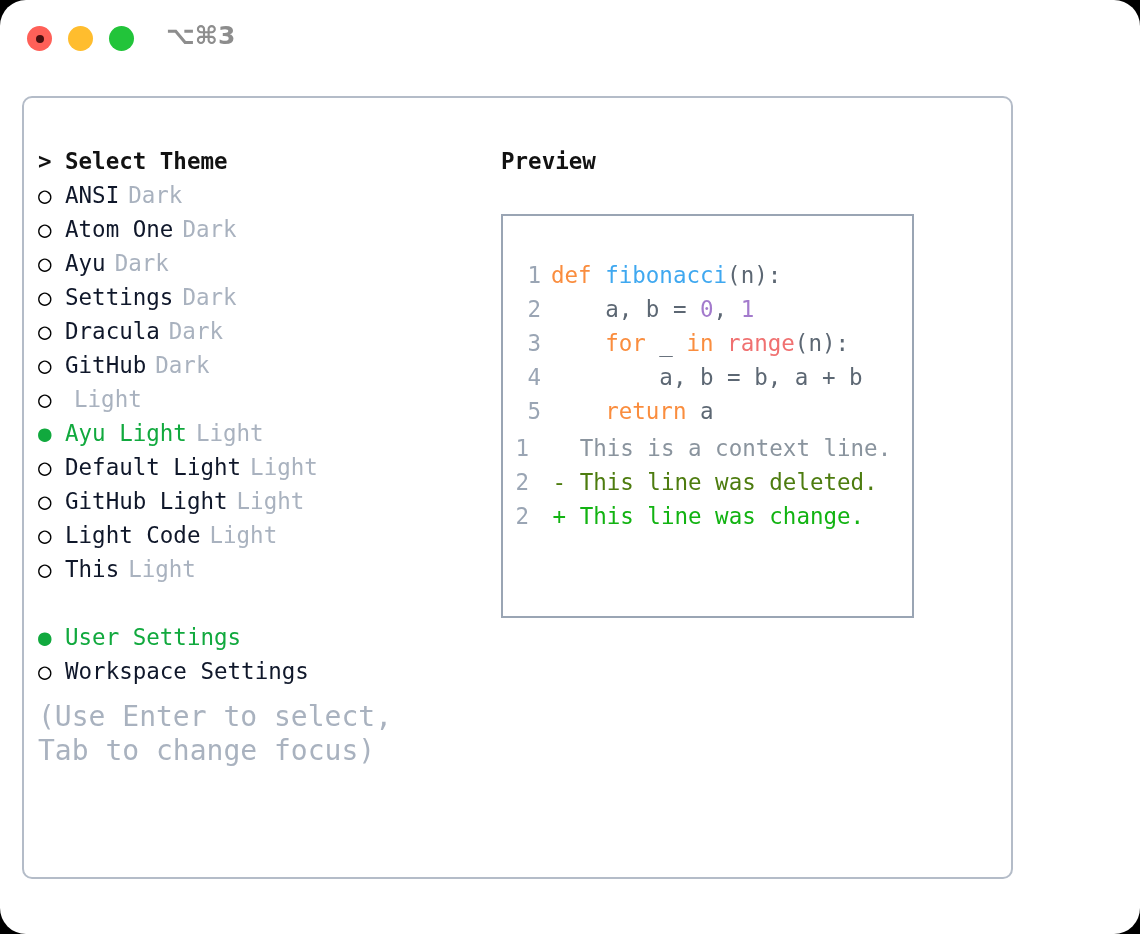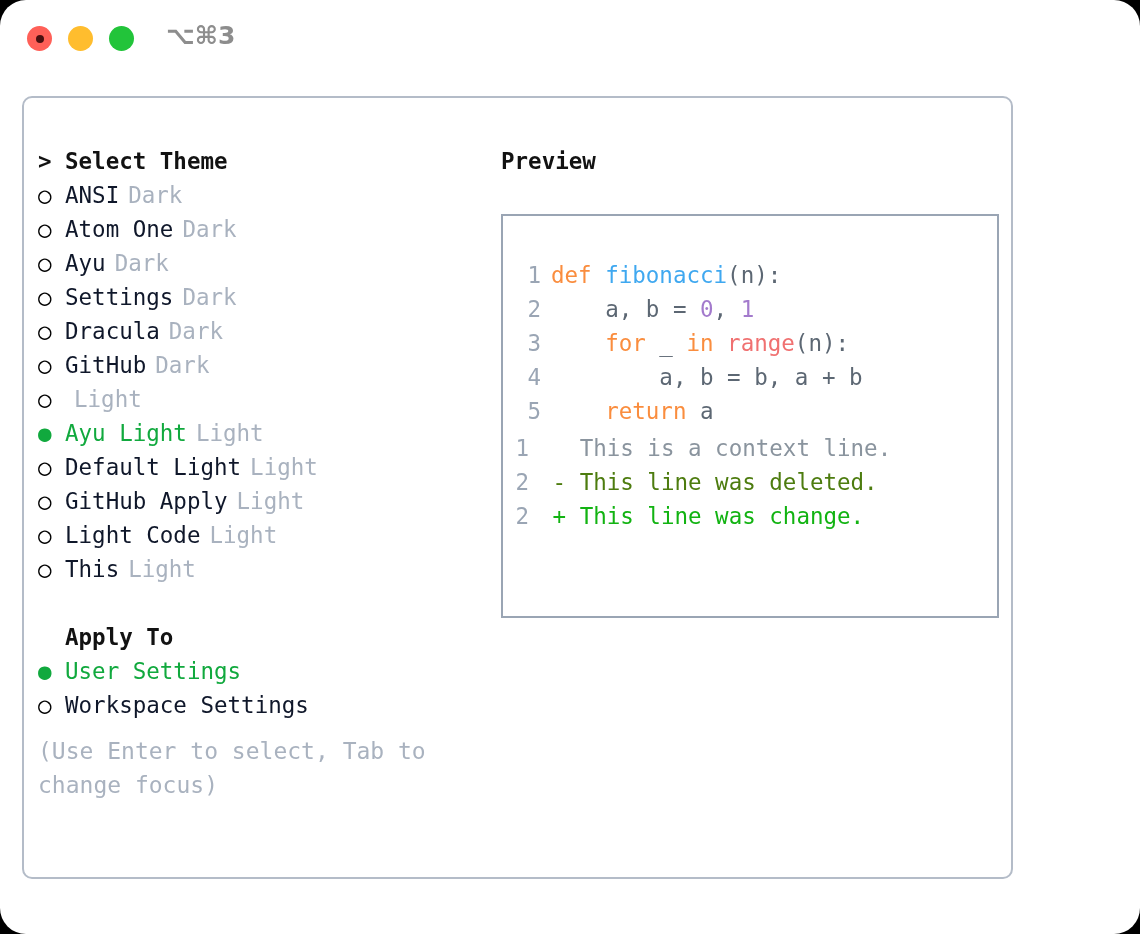--- a/index.html
+++ b/index.html
@@ -126,21 +126,21 @@
     color: #a9b2bf;
     margin-left: 9px;
   }
   .row.selected .marker { color: #11a93e; }
   .row.selected .item-label { color: #11a93e; }
 
   .spacer-row { height: 34px; }
 
   .hint {
     margin-top: 12px;
-    font-size: 23px;
+    font-size: 28px;
     line-height: 34px;
     color: #a9b2bf;
     width: 420px;
     white-space: normal;
   }
 
   
   .right-col {
     position: absolute;
     left: 477px;
@@ -149,21 +149,21 @@
   }
   .preview-title {
     font-size: 22.5px;
     line-height: 34px;
     font-weight: bold;
     color: #121212;
   }
 
   .preview-box {
     margin-top: 36px;
-    width: 498px;
+    width: 413px;
     height: 404px;
     box-sizing: border-box;
     border: 2px solid #9aa5b4;
     background: #ffffff;
     position: relative;
   }
 
   .code {
     position: absolute;
     left: 16px;
@@ -265,41 +265,37 @@
               <span class="item-label">Ayu Light</span>
               <span class="item-suffix">Light</span>
             </div>
             <div class="row">
               <span class="marker">○</span>
               <span class="item-label">Default Light</span>
               <span class="item-suffix">Light</span>
             </div>
             <div class="row">
               <span class="marker">○</span>
-              <span class="item-label">GitHub Apply</span>
+              <span class="item-label">GitHub Light</span>
               <span class="item-suffix">Light</span>
             </div>
             <div class="row">
               <span class="marker">○</span>
               <span class="item-label">Light Code</span>
               <span class="item-suffix">Light</span>
             </div>
             <div class="row">
               <span class="marker">○</span>
               <span class="item-label">This</span>
               <span class="item-suffix">Light</span>
             </div>
           </div>
 
         <div class="spacer-row"></div>
 
-        <div class="row section-title">
-          <span class="marker"> </span>
-          <span>Apply To</span>
-        </div>
 
         <div id="apply-items">
             <div class="row selected">
               <span class="marker">●</span>
               <span class="item-label">User Settings</span>
             </div>
             <div class="row">
               <span class="marker">○</span>
               <span class="item-label">Workspace Settings</span>
             </div>

